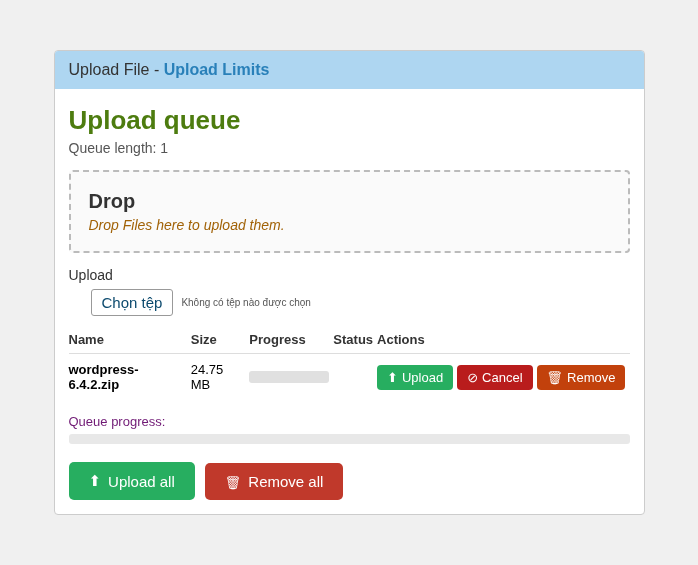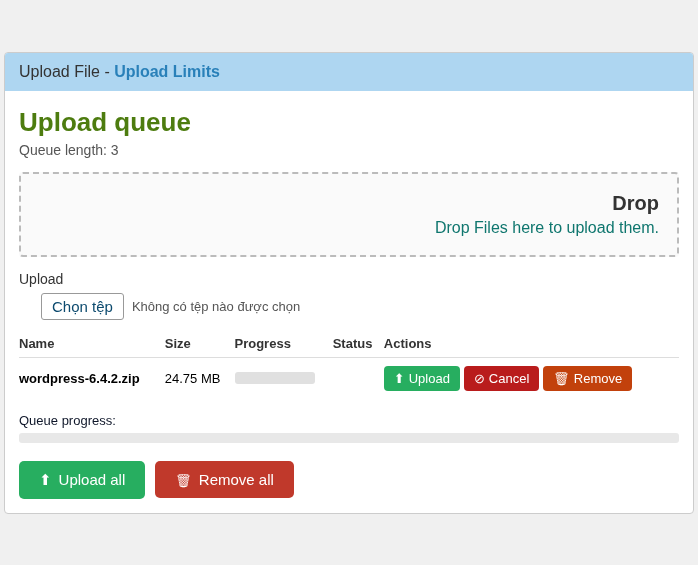--- a/index.html
+++ b/index.html
@@ -7,21 +7,21 @@
       font-family: Arial, sans-serif;
       font-size: 14px;
       background: #f0f0f0;
       display: flex;
       justify-content: center;
       align-items: center;
       width: 698px;
       min-height: 565px;
     }
     .window {
-      width: 690px;
+      width: 591px;
       background: #fff;
       border: 1px solid #ccc;
       border-radius: 4px;
       overflow: hidden;
     }
     .header {
       background: #aed6f1;
       padding: 10px 14px;
       font-size: 16px;
       font-weight: normal;
@@ -44,31 +44,31 @@
       font-size: 14px;
       color: #555;
       margin-bottom: 14px;
     }
     .drop-zone {
       border: 2px dashed #bbb;
       border-radius: 4px;
       padding: 18px 18px;
       margin-bottom: 14px;
       background: #fafafa;
-      text-align: right;
     }
     .drop-title {
       font-size: 20px;
       font-weight: bold;
       color: #333;
       margin-bottom: 4px;
     }
     .drop-subtitle {
-      font-size: 16px;
-      color: #0f766e;
+      font-size: 14px;
+      color: #a16207;
+      font-style: italic;
     }
     .upload-section {
       margin-bottom: 10px;
     }
     .upload-label {
       font-size: 14px;
       color: #333;
       margin-bottom: 6px;
     }
     .file-input-row {
@@ -80,21 +80,21 @@
       background: #fff;
       border: 1px solid #999;
       border-radius: 3px;
       padding: 4px 10px;
       font-size: 15px;
       cursor: pointer;
       color: #0c4a6e;
       margin-left: 22px;
     }
     .no-file-text {
-      font-size: 13px;
+      font-size: 10px;
       color: #555;
     }
     .files-table {
       width: 100%;
       border-collapse: collapse;
       margin-bottom: 14px;
     }
     .files-table th {
       text-align: left;
       font-size: 13px;
@@ -141,21 +141,21 @@
       font-weight: normal;
     }
     .btn-upload { background: #27ae60; }
     .btn-cancel-sm { background: #b91c1c; }
     .btn-remove { background: #c2410c; }
     .queue-progress-section {
       margin-bottom: 14px;
     }
     .queue-progress-label {
       font-size: 13px;
-      color: #0f172a;
+      color: #701a75;
       margin-bottom: 5px;
     }
     .queue-progress-bar {
       width: 100%;
       height: 10px;
       background: #e8e8e8;
       border-radius: 3px;
       overflow: hidden;
     }
     .queue-progress-fill {
@@ -190,21 +190,21 @@
   </style>
 </head>
 <body>
 
 <div class="window">
   <div class="header">
     <span>Upload File - </span><span class="link">Upload Limits</span>
   </div>
   <div class="content">
     <div class="page-title">Upload queue</div>
-    <div class="queue-length">Queue length: 3</div>
+    <div class="queue-length">Queue length: 1</div>
 
     <div class="drop-zone">
       <div class="drop-title">Drop</div>
       <div class="drop-subtitle">Drop Files here to upload them.</div>
     </div>
 
     <div class="upload-section">
       <div class="upload-label">Upload</div>
       <div class="file-input-row">
         <button class="choose-file-btn">Chọn tệp</button>

